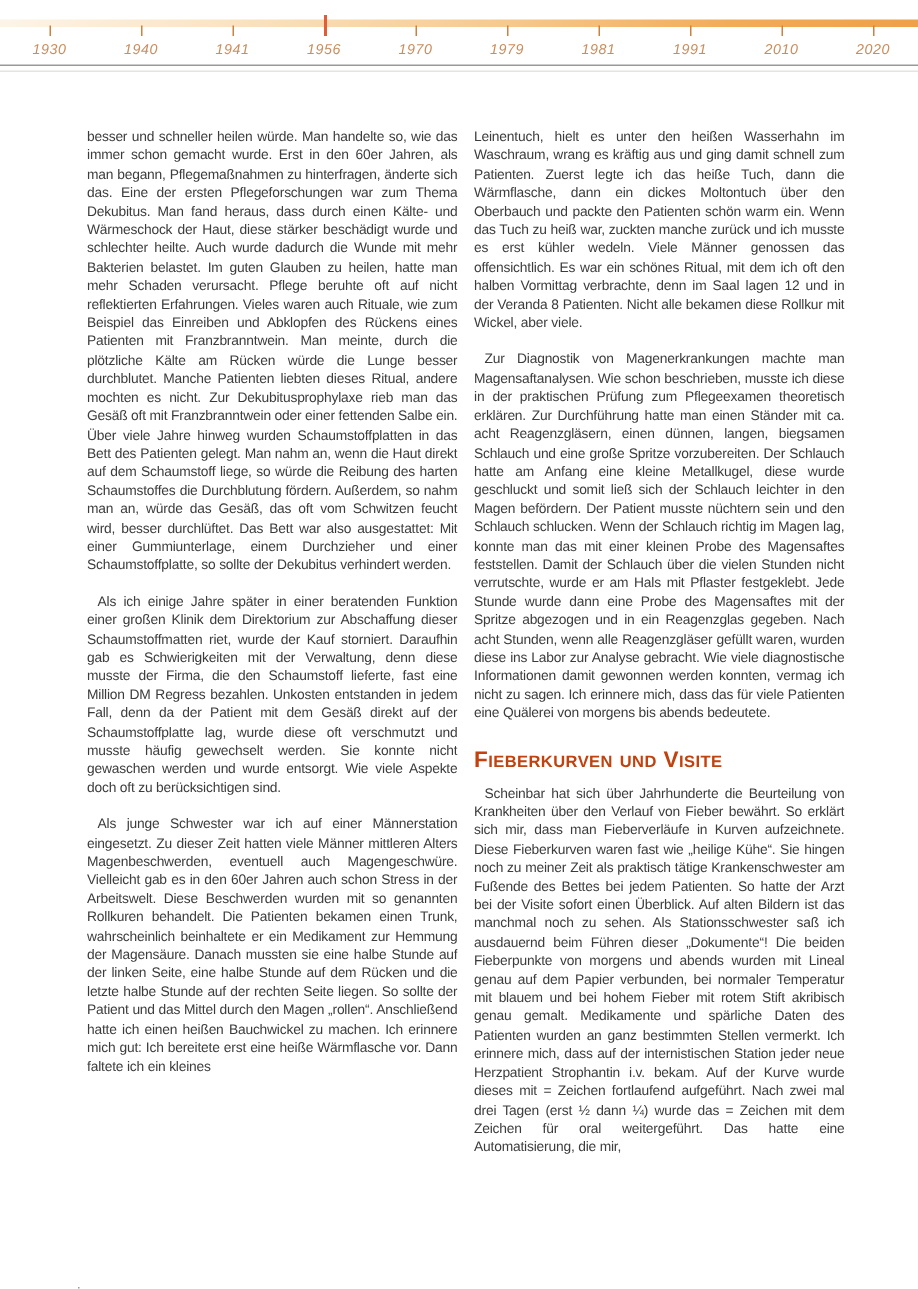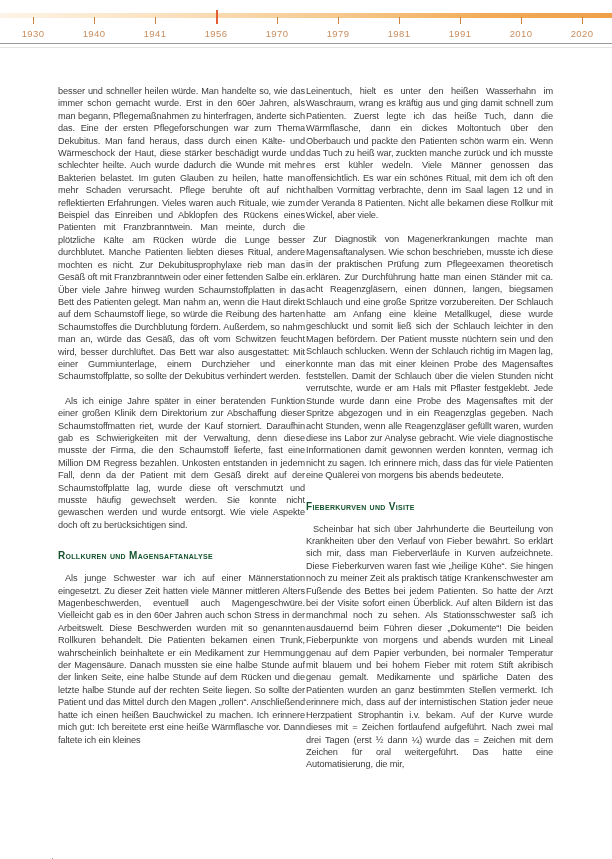--- a/index.html
+++ b/index.html
@@ -6,55 +6,55 @@
   body{
     width:612px;height:859px;
     background:#ffffff;
     font-family:"Liberation Sans", sans-serif;
     position:relative;
     overflow:hidden;
   }
   .page{position:absolute;inset:0;background:#fff;}
 
   
-  .timeline{position:absolute;top:0;left:0;width:612px;height:50px;}
+  .timeline{position:absolute;top:0;left:0;width:612px;height:50px;font-style:italic;}
   .tl-bar{
     position:absolute;top:13px;left:0;width:612px;height:5px;
     background:linear-gradient(to right,#fdf4e8 0%,#fae3c2 25%,#f6c98e 55%,#f2ab57 80%,#efa049 100%);
   }
   .tl-dec{position:absolute;top:0;width:0;}
   .tl-tick{
     position:absolute;top:17px;left:-0.5px;width:1.5px;height:7px;
     background:#c9823f;display:block;
   }
   .tl-dec.hl .tl-tick{top:10px;height:14px;width:2.5px;background:#e25c35;}
   .tl-year{
     position:absolute;top:28px;left:0;transform:translateX(-50%);
     font-size:9.5px;color:#c98d5e;letter-spacing:0.4px;white-space:nowrap;
   }
   .tl-rule{position:absolute;top:43px;left:0;width:612px;height:1px;background:#9a9a9a;}
   .tl-rule2{position:absolute;top:47px;left:0;width:612px;height:1px;background:#e7e3de;}
 
   
   .content{
     position:absolute;top:85px;left:58px;width:507px;height:722px;
-    display:flex;gap:1px;overflow:hidden;
+    display:flex;gap:11px;overflow:hidden;
   }
   .col{width:247px;overflow:hidden;}
   .col p{
     margin:0 0 12px 0;
     font-size:9.2px;line-height:12.4px;letter-spacing:-0.12px;
     color:#3c3c3c;text-align:justify;
   }
   .col p.indent{text-indent:7px;}
   .col h2{
     margin:17px 0 9px 0;
-    font-size:10px;line-height:15px;font-weight:bold;
+    font-size:15px;line-height:15px;font-weight:bold;
     font-variant:small-caps;letter-spacing:0.3px;
-    color:#14532d;
+    color:#c2410c;
   }
 
   
   .footer{position:absolute;left:0;top:856px;width:532px;height:49px;}
   .page-num{
     position:absolute;left:27px;top:9px;
     font-size:9px;color:#4a4a4a;letter-spacing:0.8px;
   }
   .footer-vrule{position:absolute;left:52px;top:2px;width:1px;height:47px;background:#9a9a9a;}
   .footer-text{
@@ -114,21 +114,20 @@
 
     <div class="tl-rule"></div>
     <div class="tl-rule2"></div>
   </div>
 
   <div class="content">
 
     <div class="col">
       <p>besser und schneller heilen würde. Man handelte so, wie das immer schon gemacht wurde. Erst in den 60er Jahren, als man begann, Pflegemaßnahmen zu hinterfragen, änderte sich das. Eine der ersten Pflegeforschungen war zum Thema Dekubitus. Man fand heraus, dass durch einen Kälte- und Wärmeschock der Haut, diese stärker beschädigt wurde und schlechter heilte. Auch wurde dadurch die Wunde mit mehr Bakterien belastet. Im guten Glauben zu heilen, hatte man mehr Schaden verursacht. Pflege beruhte oft auf nicht reflektierten Erfahrungen. Vieles waren auch Rituale, wie zum Beispiel das Einreiben und Abklopfen des Rückens eines Patienten mit Franzbranntwein. Man meinte, durch die plötzliche Kälte am Rücken würde die Lunge besser durchblutet. Manche Patienten liebten dieses Ritual, andere mochten es nicht. Zur Dekubitusprophylaxe rieb man das Gesäß oft mit Franzbranntwein oder einer fettenden Salbe ein. Über viele Jahre hinweg wurden Schaumstoffplatten in das Bett des Patienten gelegt. Man nahm an, wenn die Haut direkt auf dem Schaumstoff liege, so würde die Reibung des harten Schaumstoffes die Durchblutung fördern. Außerdem, so nahm man an, würde das Gesäß, das oft vom Schwitzen feucht wird, besser durchlüftet. Das Bett war also ausgestattet: Mit einer Gummiunterlage, einem Durchzieher und einer Schaumstoffplatte, so sollte der Dekubitus verhindert werden.</p>
       <p class="indent">Als ich einige Jahre später in einer beratenden Funktion einer großen Klinik dem Direktorium zur Abschaffung dieser Schaumstoffmatten riet, wurde der Kauf storniert. Daraufhin gab es Schwierigkeiten mit der Verwaltung, denn diese musste der Firma, die den Schaumstoff lieferte, fast eine Million DM Regress bezahlen. Unkosten entstanden in jedem Fall, denn da der Patient mit dem Gesäß direkt auf der Schaumstoffplatte lag, wurde diese oft verschmutzt und musste häufig gewechselt werden. Sie konnte nicht gewaschen werden und wurde entsorgt. Wie viele Aspekte doch oft zu berücksichtigen sind.</p>
-      <h2>Rollkuren und Magensaftanalyse</h2>
       <p class="indent">Als junge Schwester war ich auf einer Männerstation eingesetzt. Zu dieser Zeit hatten viele Männer mittleren Alters Magenbeschwerden, eventuell auch Magengeschwüre. Vielleicht gab es in den 60er Jahren auch schon Stress in der Arbeitswelt. Diese Beschwerden wurden mit so genannten Rollkuren behandelt. Die Patienten bekamen einen Trunk, wahrscheinlich beinhaltete er ein Medikament zur Hemmung der Magensäure. Danach mussten sie eine halbe Stunde auf der linken Seite, eine halbe Stunde auf dem Rücken und die letzte halbe Stunde auf der rechten Seite liegen. So sollte der Patient und das Mittel durch den Magen „rollen“. Anschließend hatte ich einen heißen Bauchwickel zu machen. Ich erinnere mich gut: Ich bereitete erst eine heiße Wärmflasche vor. Dann faltete ich ein kleines</p>
     </div>
 
     <div class="col">
       <p>Leinentuch, hielt es unter den heißen Wasserhahn im Waschraum, wrang es kräftig aus und ging damit schnell zum Patienten. Zuerst legte ich das heiße Tuch, dann die Wärmflasche, dann ein dickes Moltontuch über den Oberbauch und packte den Patienten schön warm ein. Wenn das Tuch zu heiß war, zuckten manche zurück und ich musste es erst kühler wedeln. Viele Männer genossen das offensichtlich. Es war ein schönes Ritual, mit dem ich oft den halben Vormittag verbrachte, denn im Saal lagen 12 und in der Veranda 8 Patienten. Nicht alle bekamen diese Rollkur mit Wickel, aber viele.</p>
       <p class="indent">Zur Diagnostik von Magenerkrankungen machte man Magensaftanalysen. Wie schon beschrieben, musste ich diese in der praktischen Prüfung zum Pflegeexamen theoretisch erklären. Zur Durchführung hatte man einen Ständer mit ca. acht Reagenzgläsern, einen dünnen, langen, biegsamen Schlauch und eine große Spritze vorzubereiten. Der Schlauch hatte am Anfang eine kleine Metallkugel, diese wurde geschluckt und somit ließ sich der Schlauch leichter in den Magen befördern. Der Patient musste nüchtern sein und den Schlauch schlucken. Wenn der Schlauch richtig im Magen lag, konnte man das mit einer kleinen Probe des Magensaftes feststellen. Damit der Schlauch über die vielen Stunden nicht verrutschte, wurde er am Hals mit Pflaster festgeklebt. Jede Stunde wurde dann eine Probe des Magensaftes mit der Spritze abgezogen und in ein Reagenzglas gegeben. Nach acht Stunden, wenn alle Reagenzgläser gefüllt waren, wurden diese ins Labor zur Analyse gebracht. Wie viele diagnostische Informationen damit gewonnen werden konnten, vermag ich nicht zu sagen. Ich erinnere mich, dass das für viele Patienten eine Quälerei von morgens bis abends bedeutete.</p>
       <h2>Fieberkurven und Visite</h2>
       <p class="indent">Scheinbar hat sich über Jahrhunderte die Beurteilung von Krankheiten über den Verlauf von Fieber bewährt. So erklärt sich mir, dass man Fieberverläufe in Kurven aufzeichnete. Diese Fieberkurven waren fast wie „heilige Kühe“. Sie hingen noch zu meiner Zeit als praktisch tätige Krankenschwester am Fußende des Bettes bei jedem Patienten. So hatte der Arzt bei der Visite sofort einen Überblick. Auf alten Bildern ist das manchmal noch zu sehen. Als Stationsschwester saß ich ausdauernd beim Führen dieser „Dokumente“! Die beiden Fieberpunkte von morgens und abends wurden mit Lineal genau auf dem Papier verbunden, bei normaler Temperatur mit blauem und bei hohem Fieber mit rotem Stift akribisch genau gemalt. Medikamente und spärliche Daten des Patienten wurden an ganz bestimmten Stellen vermerkt. Ich erinnere mich, dass auf der internistischen Station jeder neue Herzpatient Strophantin i.v. bekam. Auf der Kurve wurde dieses mit = Zeichen fortlaufend aufgeführt. Nach zwei mal drei Tagen (erst ½ dann ¼) wurde das = Zeichen mit dem Zeichen für oral weitergeführt. Das hatte eine Automatisierung, die mir,</p>
     </div>
 

